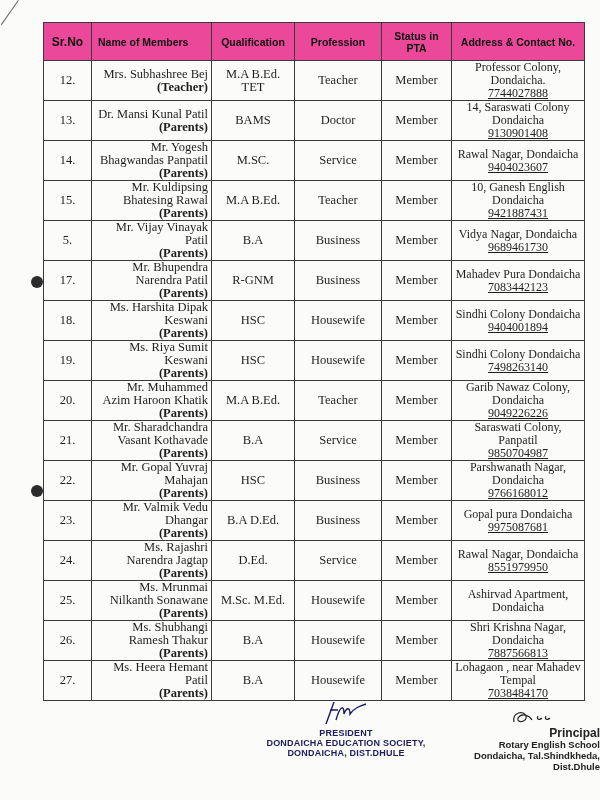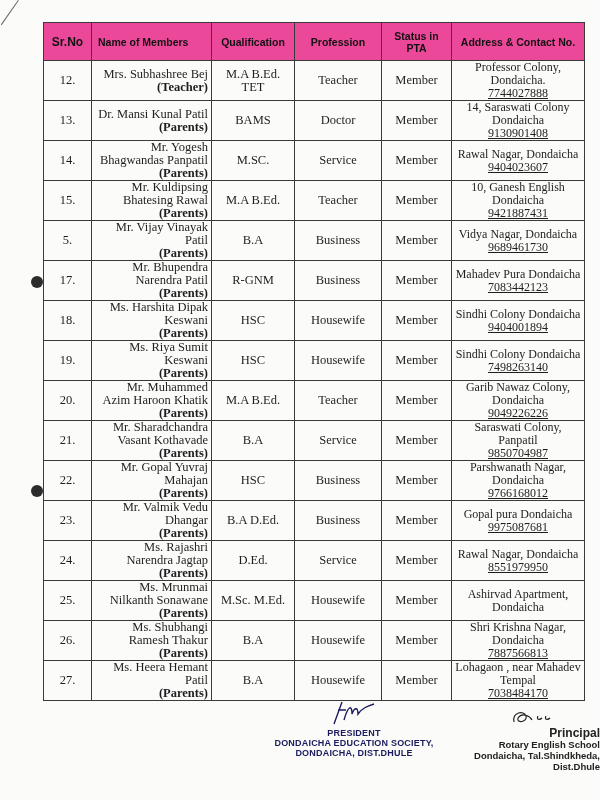--- a/index.html
+++ b/index.html
@@ -41,21 +41,21 @@
   td.name .role { font-weight: bold; display: block; }
   td.addr { line-height: 13px; font-size: 12px; }
   td.addr .phone { text-decoration: underline; display: block; }
   col.c1 { width: 48px; } col.c2 { width: 120px; } col.c3 { width: 83px; }
   col.c4 { width: 87px; } col.c5 { width: 70px; } col.c6 { width: 133px; }
 
   .sig-block { position: absolute; text-align: center; }
   .sig-president {
     left: 260px; top: 700px; width: 172px;
     font-family: "Liberation Sans", sans-serif; font-size: 9px; font-weight: bold;
-    color: #1b1b5e; letter-spacing: 0.2px; line-height: 10px; margin-left: 8px;
+    color: #1b1b5e; letter-spacing: 0.2px; line-height: 10px;
   }
   .sig-principal {
     left: 470px; top: 708px; width: 130px;
     font-family: "Liberation Sans", sans-serif; font-size: 9.5px; font-weight: bold;
     color: #222; line-height: 11px; text-align: right;
   }
   .sig-principal .title { font-size: 12px; display: block; }
   .scribble { display: block; margin: 0 auto 2px auto; }
   .scanned {
     position: absolute; left: 390px; top: 810px;

